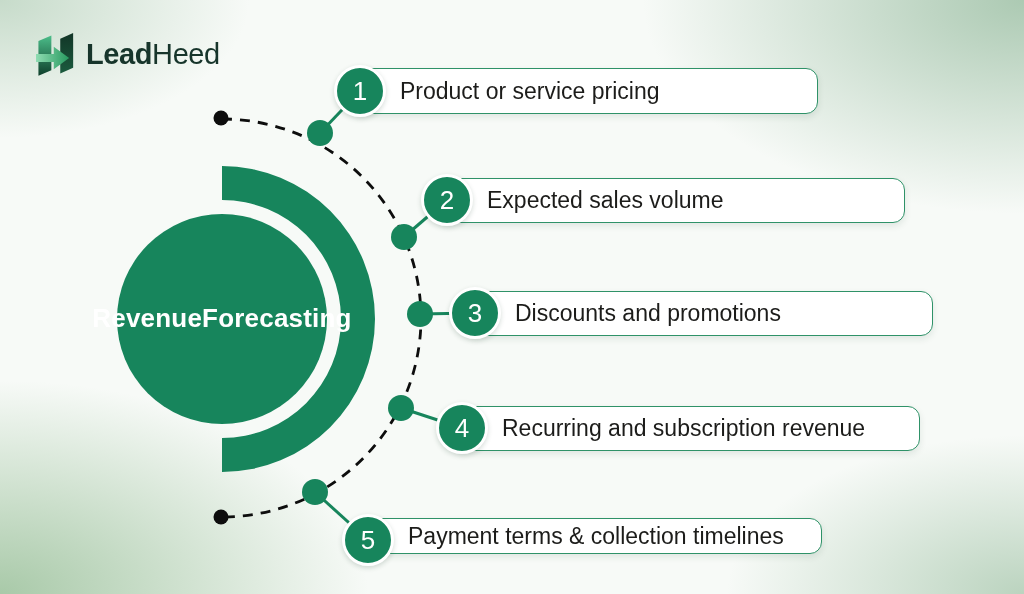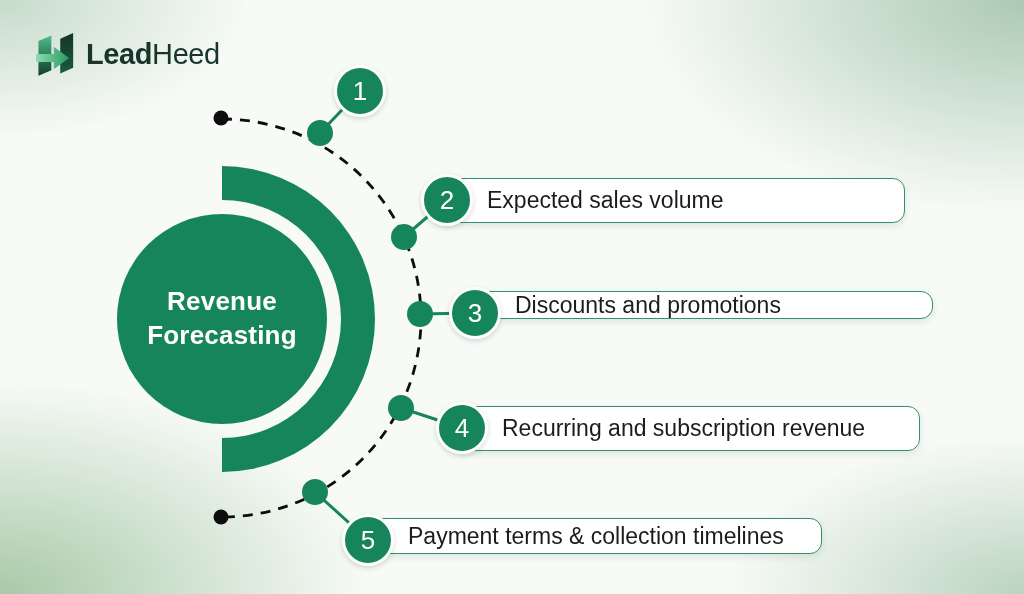--- a/index.html
+++ b/index.html
@@ -15,21 +15,21 @@
   }
   .diagram-svg{position:absolute;left:0;top:0;z-index:1;}
   .fillg{fill:var(--primary-green);}
   .dotg{fill:var(--primary-green);}
   .dotb{fill:var(--dot-black);}
   .conn{stroke:var(--primary-green);stroke-width:3;}
   .dash{fill:none;stroke:var(--dot-black);stroke-width:2.8;stroke-dasharray:10 8;}
 
   .center-label{
     position:absolute;left:117px;top:214px;width:210px;height:210px;z-index:2;
-    display:flex;flex-direction:column;align-items:center;justify-content:center;
+    display:flex;flex-direction:row;align-items:center;justify-content:center;
     color:var(--circle-text);font-weight:700;font-size:26px;line-height:1.3;text-align:center;
     letter-spacing:.2px;
   }
   .item-pill{
     position:absolute;z-index:2;background:#fff;
     border:1.5px solid var(--pill-border-green);border-radius:12px;
     box-sizing:border-box;display:flex;align-items:center;padding-left:48px;
     font-size:23px;color:var(--item-text);
     box-shadow:0 3px 7px rgba(20,60,40,.10);
     white-space:nowrap;
@@ -103,32 +103,35 @@
       </defs>
       <polygon points="3,12 19,5 19,48 3,55" fill="url(#gL)"></polygon>
       <polygon points="30,9 46,2 46,45 30,52" fill="url(#gR)"></polygon>
       <polygon points="0,28 22,28 22,19 41,33 22,47 22,38 0,38" fill="url(#gA)"></polygon>
     </svg>
     <div class="logo-text">
       <span class="bold">Lead</span><span class="light">Heed</span>
     </div>
   </div>
 
+  <div class="item-pill" style="left:351px;top:68px;width:467px;height:46px">
+    <span>Product or service pricing</span>
+  </div>
   <div class="item-circle" style="left:334px;top:65px">
     <span>1</span>
   </div>
 
   <div class="item-pill" style="left:438px;top:178px;width:467px;height:45px">
     <span>Expected sales volume</span>
   </div>
   <div class="item-circle" style="left:421px;top:174px">
     <span>2</span>
   </div>
 
-  <div class="item-pill" style="left:466px;top:291px;width:467px;height:28px">
+  <div class="item-pill" style="left:466px;top:291px;width:467px;height:45px">
     <span>Discounts and promotions</span>
   </div>
   <div class="item-circle" style="left:449px;top:287px">
     <span>3</span>
   </div>
 
   <div class="item-pill" style="left:453px;top:406px;width:467px;height:45px">
     <span>Recurring and subscription revenue</span>
   </div>
   <div class="item-circle" style="left:436px;top:402px">

